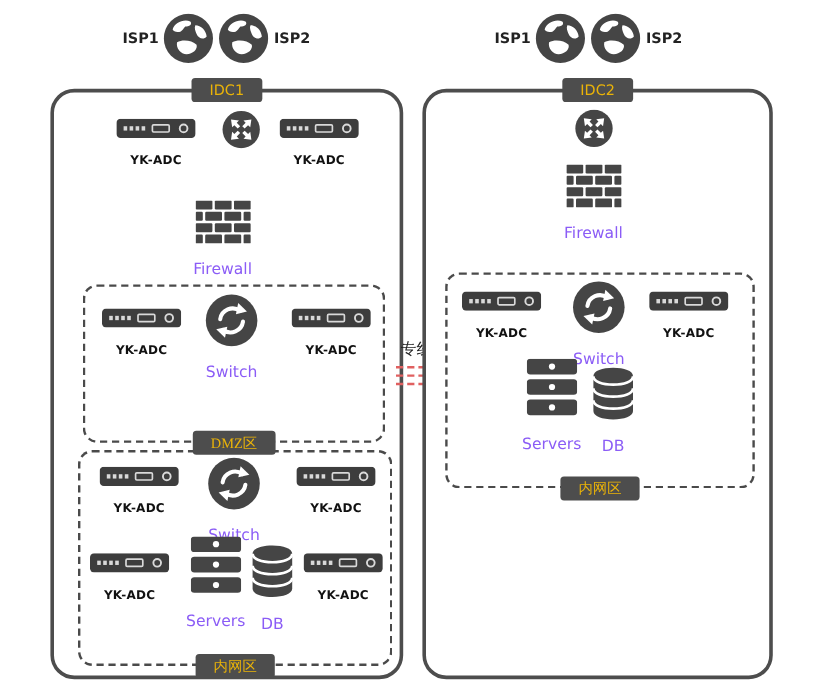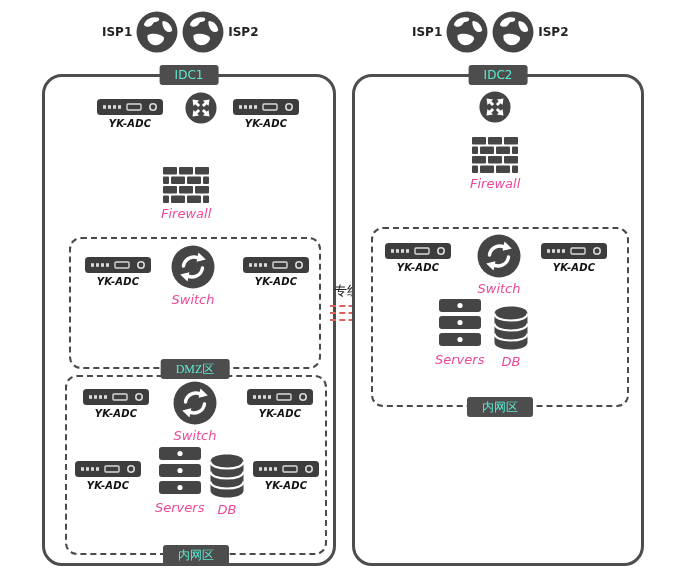--- a/index.html
+++ b/index.html
@@ -11,35 +11,35 @@
   #isp-row-1{left:102px;top:11px;}
   #isp-row-2{left:412px;top:11px;}
   .isp-label{font-size:12px;font-weight:bold;color:#222;}
   .globe{width:42px;height:42px;display:block;}
 
   
   .idc-box{position:absolute;border:3px solid #4d4d4d;border-radius:20px;background:#fff;}
   #idc1{left:42px;top:74px;width:288px;height:486px;}
   #idc2{left:352px;top:74px;width:286px;height:486px;}
 
-  .badge{position:absolute;left:50%;transform:translateX(-50%);background:#4d4d4d;color:#5eead4;
+  .badge{position:absolute;left:50%;transform:translateX(-50%);background:#4d4d4d;color:#eab308;
          font-size:12px;line-height:1;padding:4px 15px;border-radius:3px;white-space:nowrap;z-index:3;}
   .badge.top{top:-12px;}
   .badge.bottom{bottom:-12px;font-family:Liberation Serif, serif;}
 
   
   .zone{position:absolute;border:2.5px dashed #4a4a4a;border-radius:12px;}
   #dmz1{left:24px;top:160px;width:248px;height:128px;}
   #lan1{left:20px;top:298px;width:258px;height:176px;}
   #lan2{left:16px;top:150px;width:254px;height:176px;}
 
   
-  .unit{position:absolute;display:flex;flex-direction:column;align-items:center;gap:3px;font-style:italic;}
+  .unit{position:absolute;display:flex;flex-direction:column;align-items:center;gap:14px;}
   .adc-label{font-size:10px;font-weight:bold;letter-spacing:.2px;color:#111;white-space:nowrap;}
-  .node-label{font-size:13px;color:#ec4899;white-space:nowrap;}
+  .node-label{font-size:13px;color:#8b5cf6;white-space:nowrap;}
 
   .appliance-ic{width:66px;height:16px;display:block;}
   .router-ic{width:32px;height:32px;display:block;}
   .switch-ic{width:44px;height:44px;display:block;}
   .firewall-ic{width:46px;height:36px;display:block;}
   .servers-ic{width:42px;height:50px;display:block;}
   .db-ic{width:40px;height:46px;display:block;}
 
   
   #link{position:absolute;left:329px;top:282px;width:36px;display:flex;flex-direction:column;align-items:center;gap:5px;}

